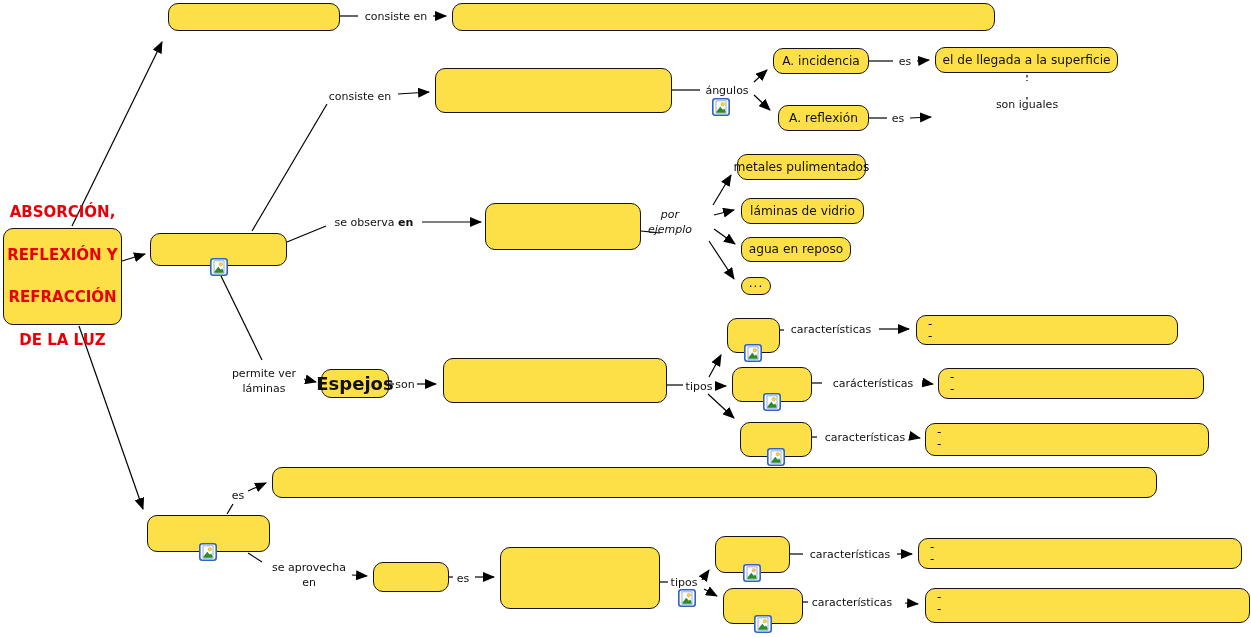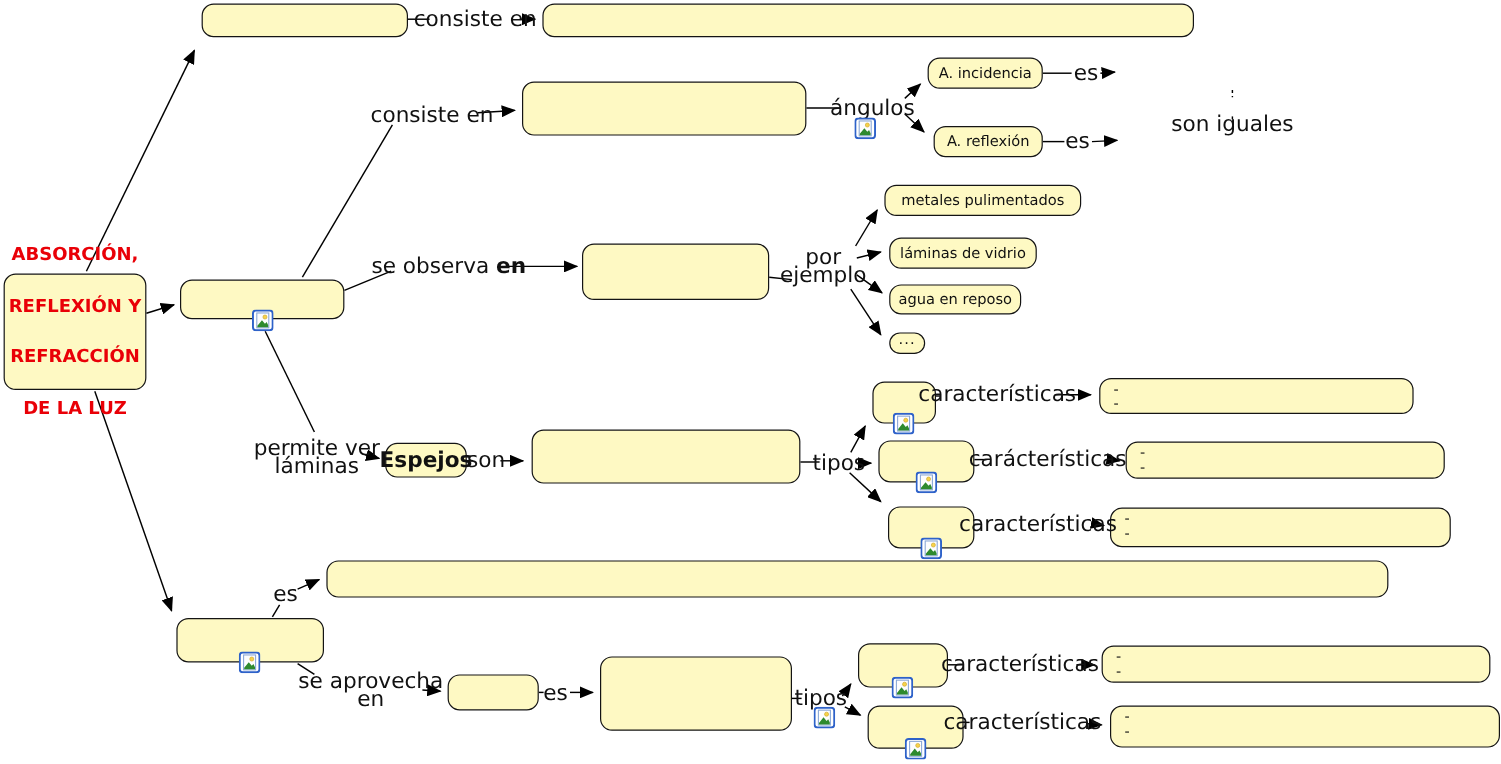--- a/index.html
+++ b/index.html
@@ -1,29 +1,29 @@
 <!DOCTYPE html>
 <html><head>
 <meta charset="utf-8">
 <style>
   html,body{margin:0;padding:0;background:#fff;}
   #stage{position:relative;width:1251px;height:637px;background:#ffffff;overflow:hidden;
          font-family:"DejaVu Sans",sans-serif;color:#111;}
   svg.lines{position:absolute;left:0;top:0;z-index:1;}
-  .concept{position:absolute;box-sizing:border-box;background:#fef9c3;border:1.5px solid #141414;
+  .concept{position:absolute;box-sizing:border-box;background:#fde047;border:1.5px solid #141414;
            border-radius:10px;display:flex;flex-direction:column;align-items:center;justify-content:center;
            font-size:12.2px;z-index:2;}
   .concept .cline{white-space:nowrap;line-height:15px;}
   .concept.title{color:#e90007;font-weight:bold;font-size:15px;gap:23px;}
   .concept.title .cline{line-height:19.5px;}
   .concept.boldtext{font-weight:bold;font-size:18px;}
   .concept.dashbox{align-items:flex-start;justify-content:flex-start;padding:2px 0 0 11px;}
   .concept.dashbox .cline{line-height:12px;font-size:12px;}
   .concept.dots .cline{margin-top:-6px;letter-spacing:1px;}
-  .lphrase{position:absolute;transform:translate(-50%,-50%);text-align:center;font-size:18px;
+  .lphrase{position:absolute;transform:translate(-50%,-50%);text-align:center;font-size:11px;
            white-space:nowrap;line-height:15px;z-index:3;}
   .lphrase .bold{font-weight:bold;}
   .icon-wrap{position:absolute;width:18px;height:18px;z-index:4;display:block;}
   .icon-wrap svg{display:block;}
 </style>
 </head>
 <body>
 
 <div id="stage">
 
@@ -98,26 +98,29 @@
       <div class="cline">REFLEXIÓN Y</div>
       <div class="cline">REFRACCIÓN</div>
       <div class="cline">DE LA LUZ</div>
     </div>
     <div class="concept" style="left: 168px; top: 3px; width: 172px; height: 28px;"></div>
     <div class="concept" style="left: 452px; top: 3px; width: 543px; height: 28px;"></div>
     <div class="concept" style="left: 435px; top: 68px; width: 237px; height: 45px;"></div>
     <div class="concept" style="left: 773px; top: 48px; width: 96px; height: 26px;">
       <div class="cline">A. incidencia</div>
     </div>
+    <div class="concept" style="left: 935px; top: 47px; width: 183px; height: 26px;">
+      <div class="cline">el de llegada a la superficie</div>
+    </div>
     <div class="concept" style="left: 778px; top: 105px; width: 91px; height: 26px;">
       <div class="cline">A. reflexión</div>
     </div>
     <div class="concept" style="left: 150px; top: 233px; width: 137px; height: 33px;"></div>
     <div class="concept" style="left: 485px; top: 203px; width: 156px; height: 47px;"></div>
-    <div class="concept" style="left: 737px; top: 154px; width: 164px; height: 26px;">
+    <div class="concept" style="left: 737px; top: 154px; width: 129px; height: 26px;">
       <div class="cline">metales pulimentados</div>
     </div>
     <div class="concept" style="left: 741px; top: 198px; width: 123px; height: 26px;">
       <div class="cline">láminas de vidrio</div>
     </div>
     <div class="concept" style="left: 741px; top: 237px; width: 110px; height: 25px;">
       <div class="cline">agua en reposo</div>
     </div>
     <div class="concept dots" style="left: 741px; top: 277px; width: 30px; height: 18px;">
       <div class="cline">...</div>
@@ -169,21 +172,21 @@
     </div>
     <div class="lphrase" style="left: 1027px; top: 104px;">
       <div>son iguales</div>
     </div>
     <div class="lphrase" style="left: 898px; top: 118px;">
       <div>es</div>
     </div>
     <div class="lphrase" style="left: 374px; top: 222px;">
       <div><span>se observa </span><span class="bold">en</span></div>
     </div>
-    <div class="lphrase" style="left: 686px; top: 222px;">
+    <div class="lphrase" style="left: 670px; top: 222px; font-style: italic;">
       <div>por</div>
       <div>ejemplo</div>
     </div>
     <div class="lphrase" style="left: 264px; top: 381px; text-align: center;">
       <div>permite ver</div>
       <div>láminas</div>
     </div>
     <div class="lphrase" style="left: 405px; top: 384px;">
       <div>son</div>
     </div>

